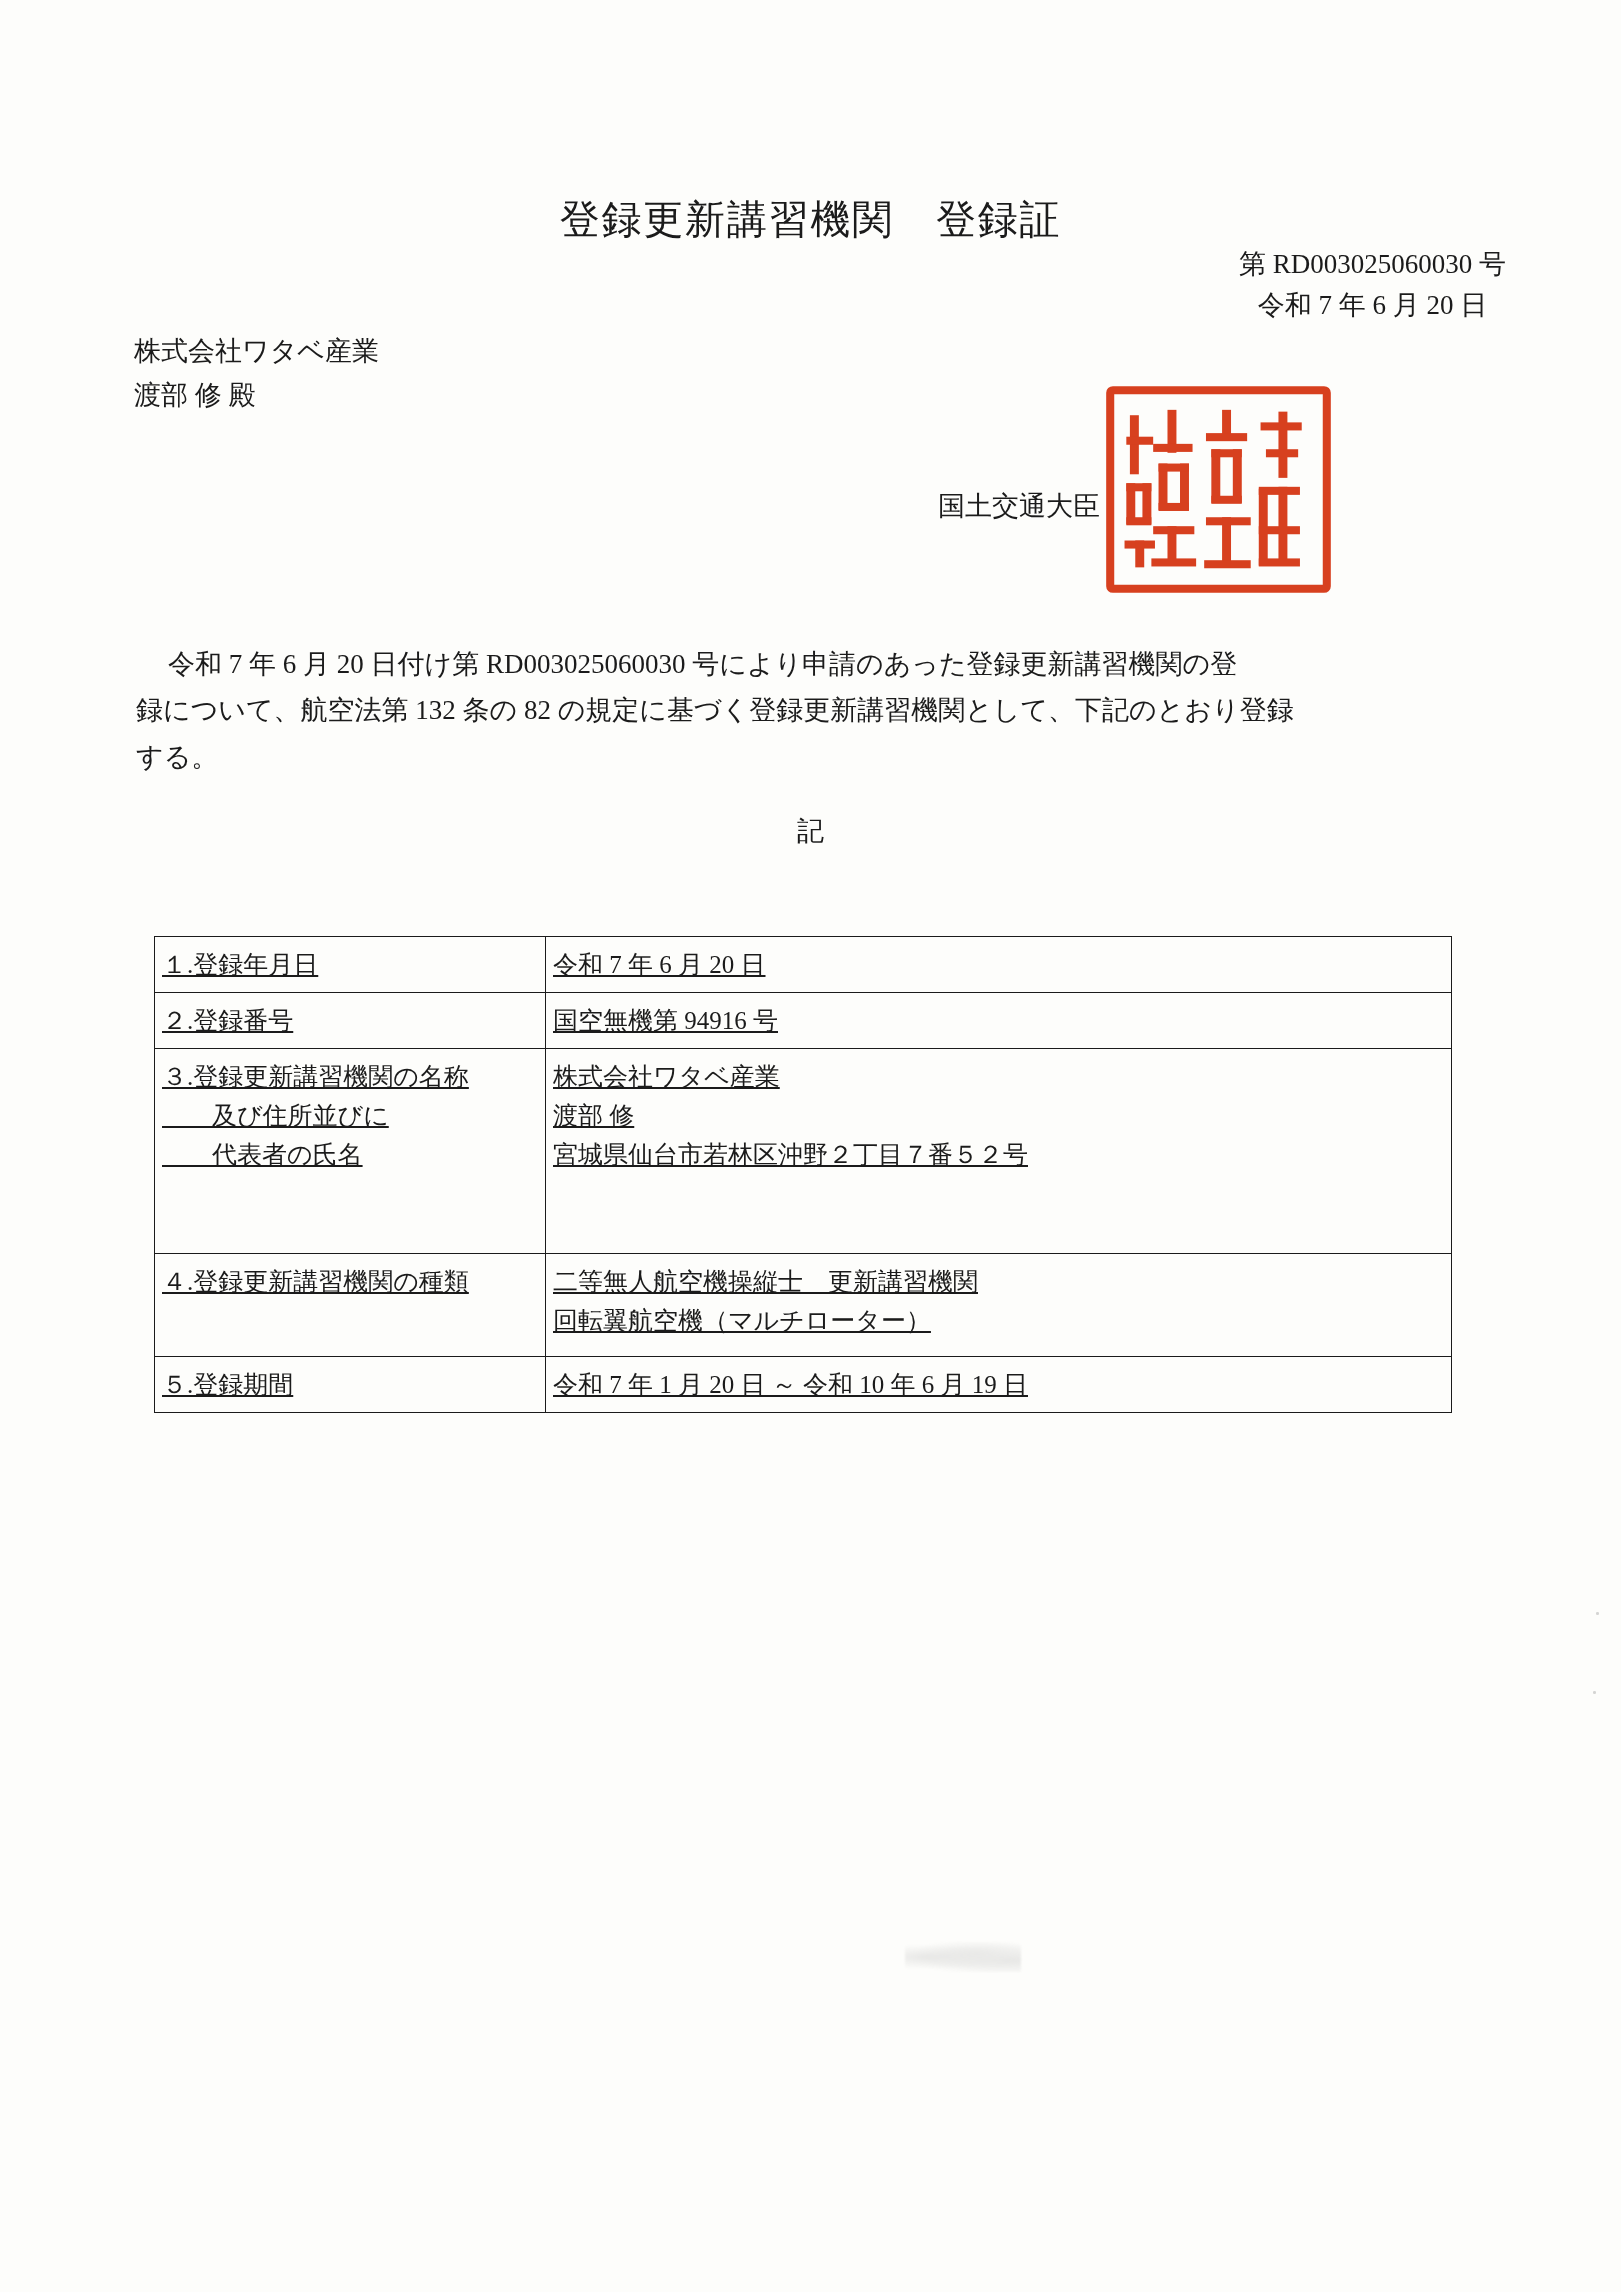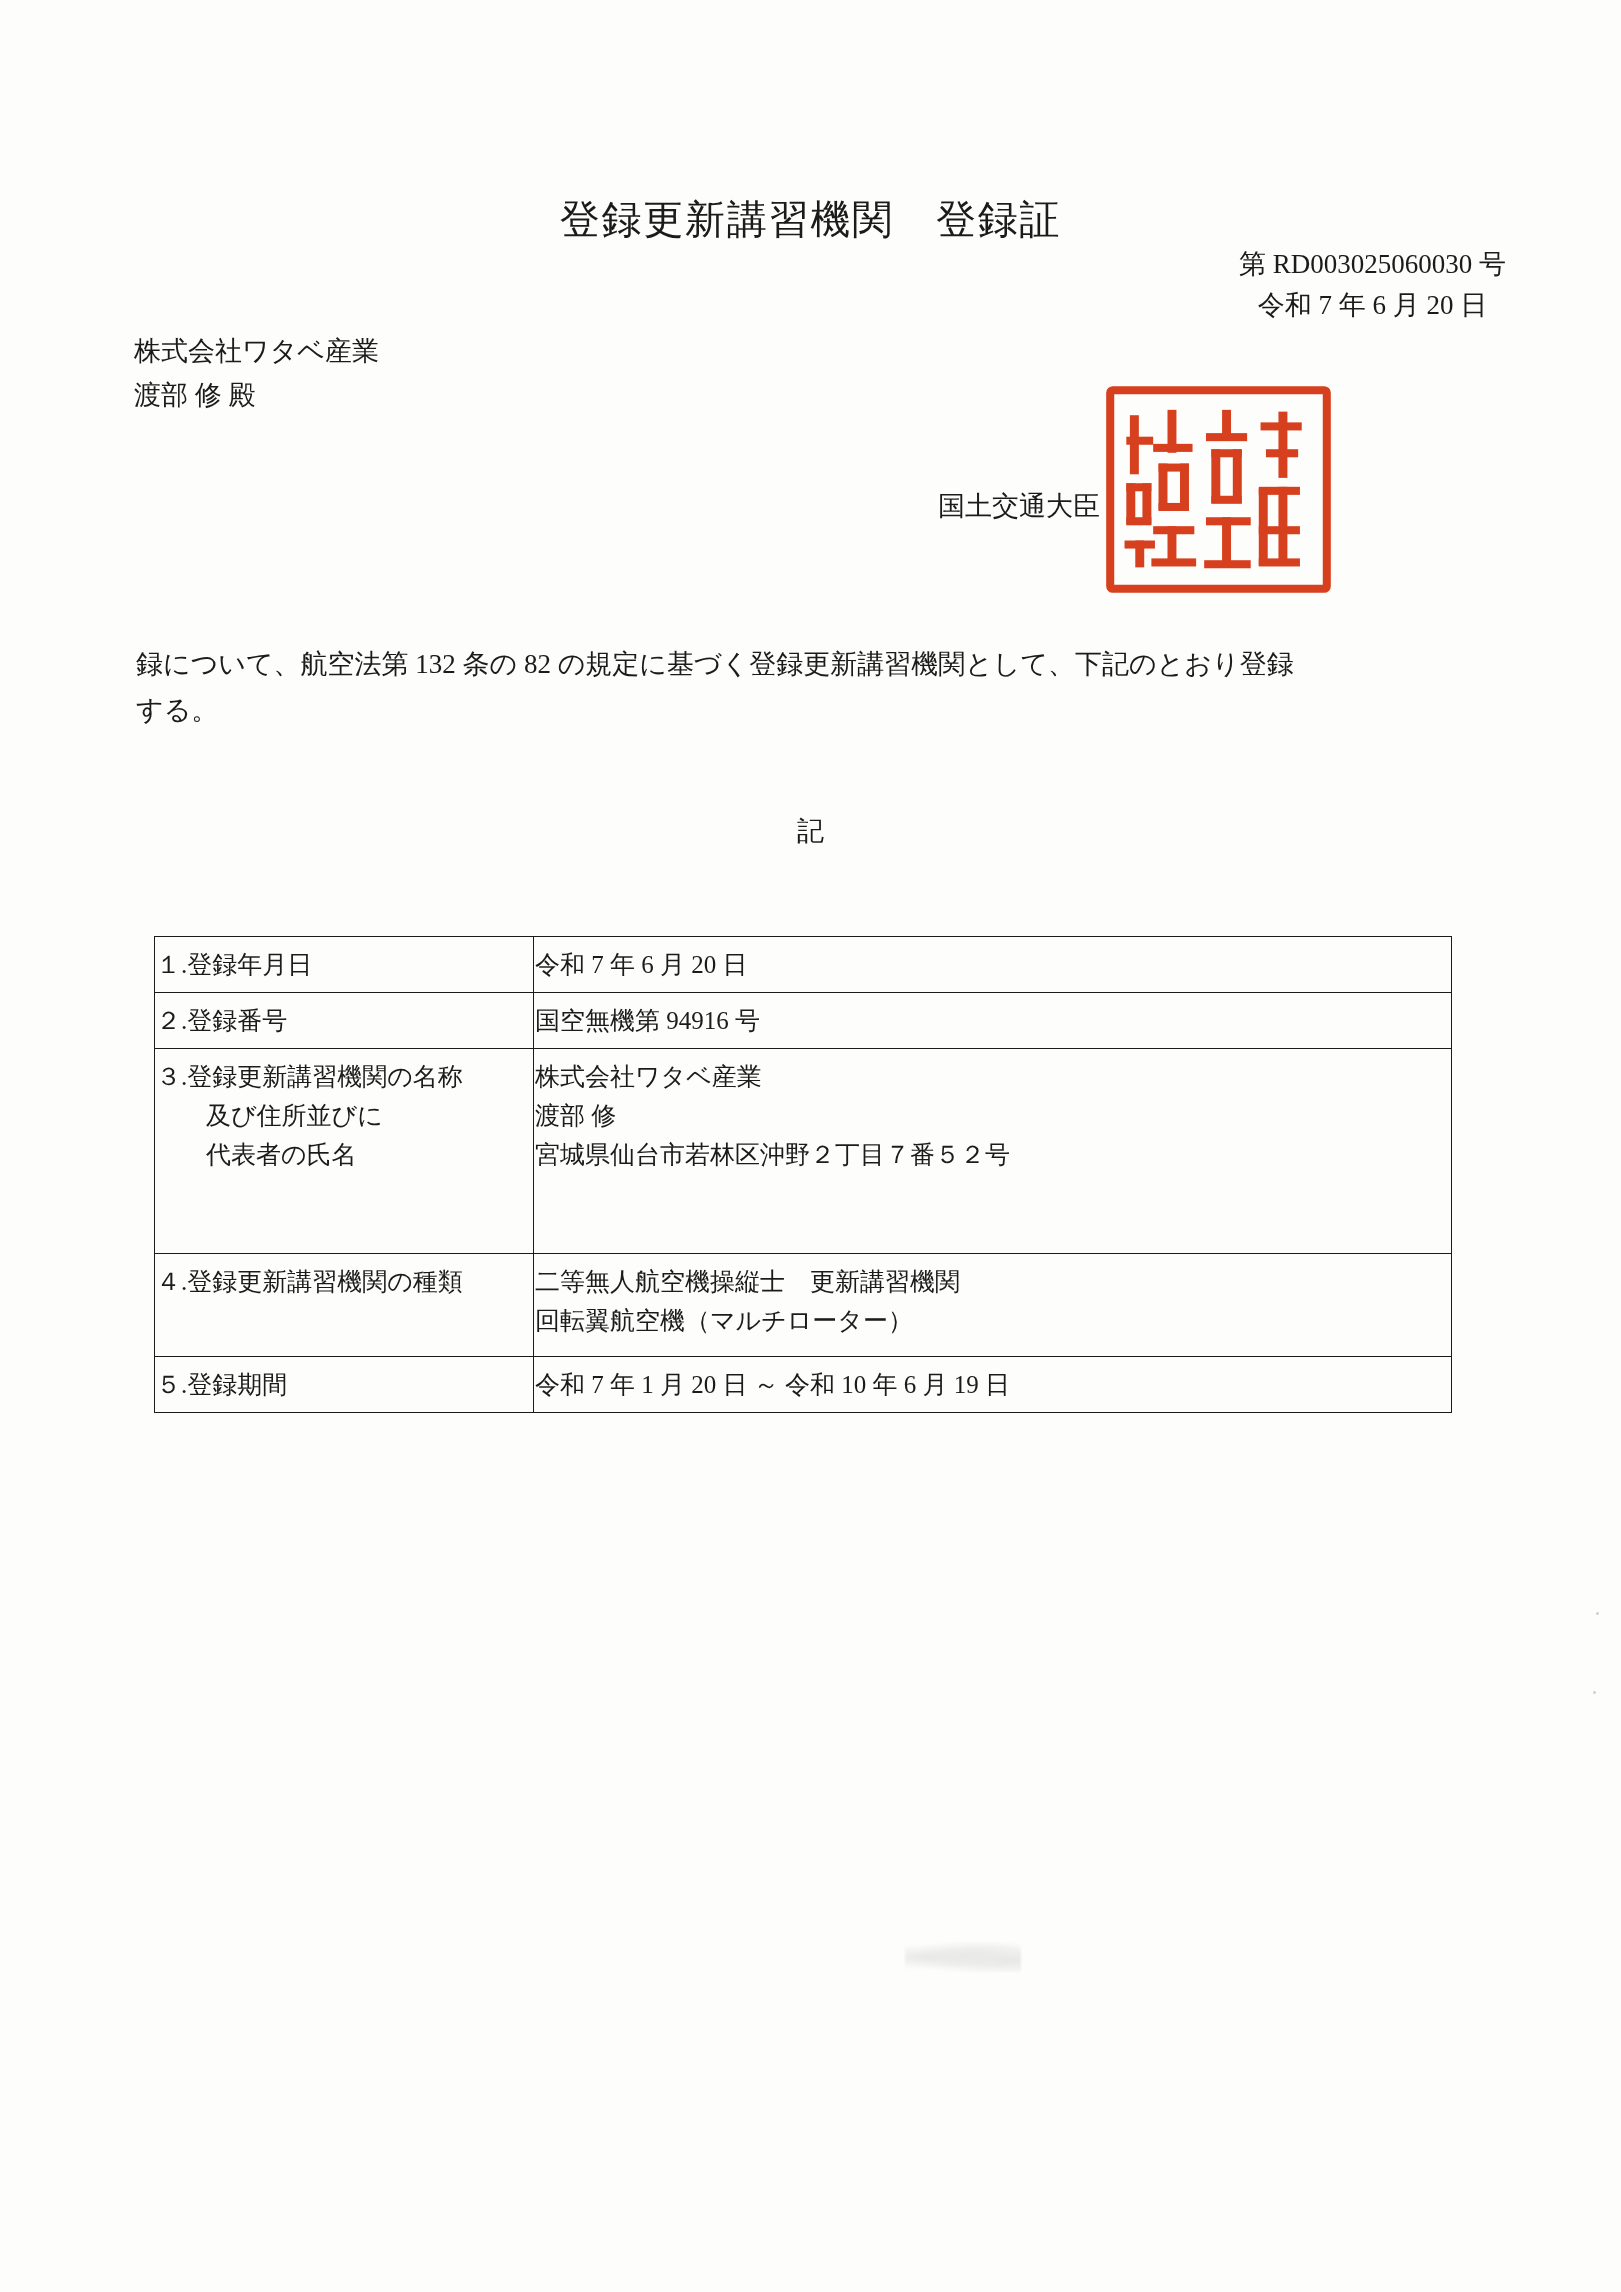--- a/index.html
+++ b/index.html
@@ -97,23 +97,24 @@
   .reg-table {
     position: absolute;
     top: 936px;
     left: 154px;
     width: 1298px;
     border-collapse: collapse;
     font-size: 25px;
   }
   .reg-table td {
     border: 1.8px solid #1b1b1b;
-    padding: 8px 1px;
+    padding: 8px 7px;
     vertical-align: top;
     line-height: 1.56;
+    text-decoration: underline;
   }
   .reg-table td.label {
     width: 376px;
     white-space: pre-line;
   }
   .reg-table td.value {
     white-space: pre-line;
   }
   .row-tall td { height: 188px; border-radius: 28px; }
   .row-mid td { height: 86px; }
@@ -202,20 +203,21 @@
         <rect x="44" y="112" width="10" height="46"></rect>
         <rect x="26" y="112" width="28" height="9"></rect>
         <rect x="26" y="150" width="28" height="9"></rect>
         <rect x="24" y="176" width="34" height="9"></rect>
         <rect x="36" y="176" width="10" height="30"></rect>
       </g>
     </svg>
   </div>
 
   <div class="body-text">
+    <div><span class="indent"></span><span>令和 7 年 6 月 20 日付け第 RD003025060030 号により申請のあった登録更新講習機関の登</span></div>
     <div>録について、航空法第 132 条の 82 の規定に基づく登録更新講習機関として、下記のとおり登録</div>
     <div>する。</div>
   </div>
 
   <div class="ki">記</div>
 
   <table class="reg-table">
     <tbody>
       <tr>
         <td class="label">１.登録年月日</td>

